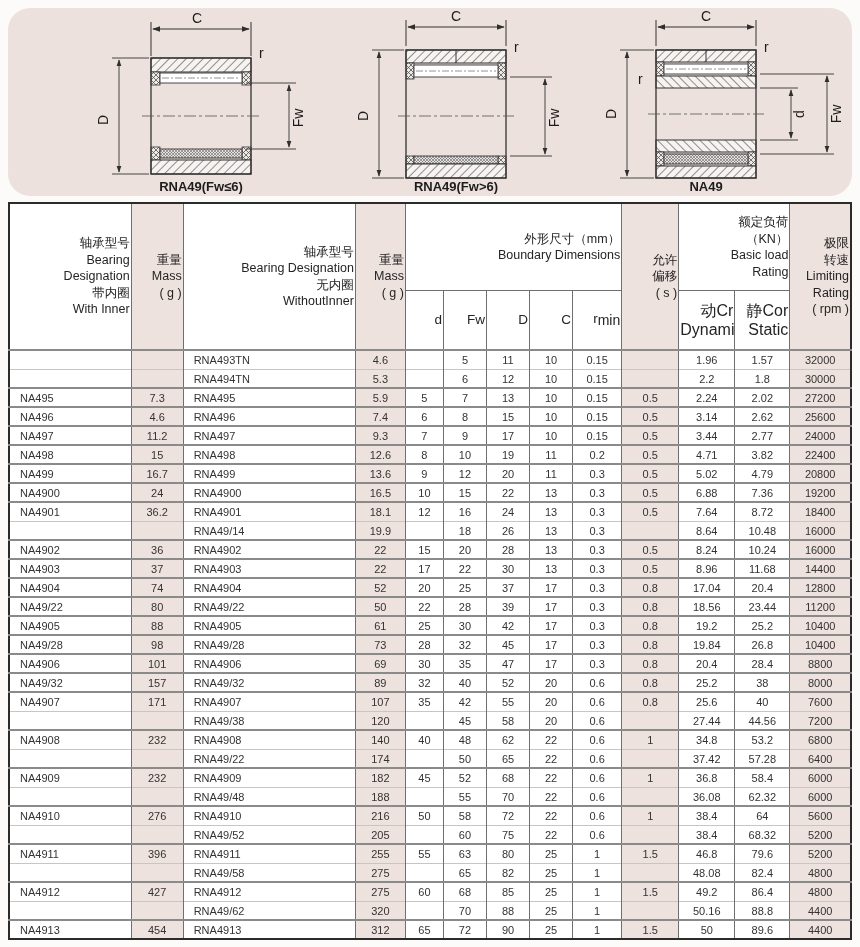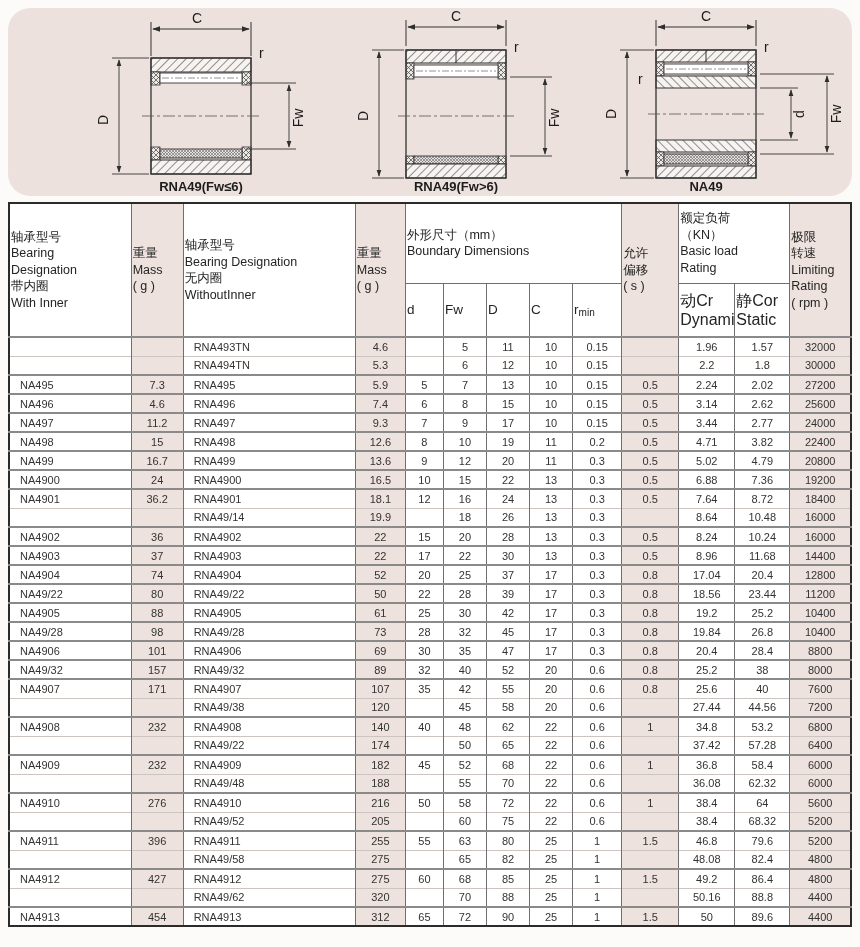--- a/index.html
+++ b/index.html
@@ -37,31 +37,31 @@
     border: 2px solid #2b2b2b;
   }
   .spec th, .spec td {
     border-left: 1px solid #6f6f6f;
     overflow: hidden;
     color: #242424;
   }
   .spec thead th {
     font-weight: normal;
     white-space: pre-line;
-    text-align: left;
+    text-align: right;
     vertical-align: middle;
     font-size: 12.5px;
     line-height: 1.32;
-    padding: 2px 1px;
+    padding: 10px 1px;
   }
   .spec tr.h1 > th { height: 80px; }
   .spec tr.h2 > th { height: 54px; border-top: 1px solid #6f6f6f; font-size: 13.5px; }
   .spec tr.h2 > th.two-line { font-size: 16px; line-height: 1.2; }
   .spec thead { border-bottom: 2px solid #3c3c3c; }
-  .sub-min { font-size: 10px; vertical-align: -2px; }
+  .sub-min { font-size: 14px; vertical-align: -2px; }
   .spec tbody td {
     font-size: 11px;
     height: 19px;
     text-align: center;
     padding: 0 2px;
     color: #333;
   }
   .spec tbody td.left { text-align: left; padding-left: 10px; }
   .spec tr.grp > td { border-top: 2px solid #8a8a8a; }
   .spec tr.sub > td { border-top: 1px solid #ccc4c0; }

